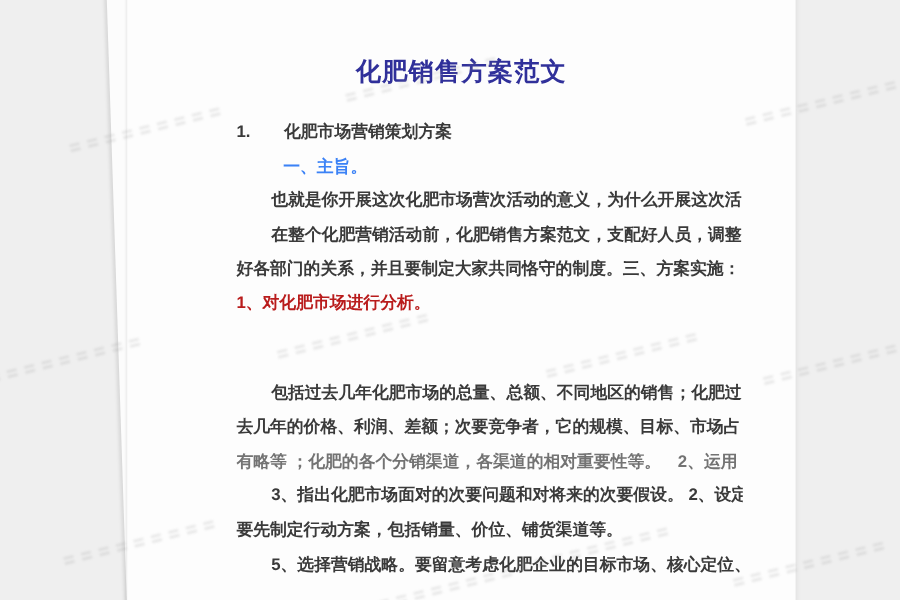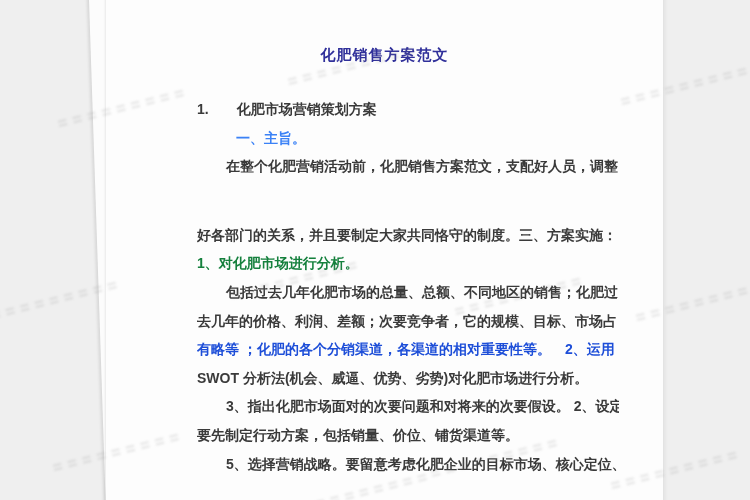--- a/index.html
+++ b/index.html
@@ -21,21 +21,21 @@
   
   .page{
     position:absolute;left:106px;top:-20px;width:557px;height:540px;
     background:#fdfdfd;
     box-shadow:-1px 0 2px rgba(0,0,0,0.08), 2px 0 4px rgba(0,0,0,0.06);
   }
 
   .title{
     position:absolute;top:66px;left:0;width:100%;
     text-align:center;
-    font-size:15px;font-weight:bold;letter-spacing:1px;
+    font-size:21px;font-weight:bold;letter-spacing:1px;
     margin:0;
   }
 
   .body-text{
     position:absolute;top:115px;left:91px;right:44px;
   }
   .line{
     height:28.6px;line-height:28.6px;
     font-size:14px;font-weight:bold;
     white-space:nowrap;overflow:hidden;
@@ -70,27 +70,27 @@
 
 <div class="stage">
 
   <div class="under-sheet"></div>
 
   <div class="page" style="background: rgb(253, 253, 253);">
     <h1 class="title" style="color: rgb(48, 48, 154);">化肥销售方案范文</h1>
     <div class="body-text" id="doc-body">
         <div class="line i0" style="color: rgb(58, 58, 58);">1.　　化肥市场营销策划方案</div>
         <div class="line i2" style="color: #3b82f6;">一、主旨。</div>
+        <div class="line i1" style="color: rgb(58, 58, 58);">也就是你开展这次化肥市场营次活动的意义，为什么开展这次活</div>
         <div class="line i1" style="color: rgb(58, 58, 58);">在整个化肥营销活动前，化肥销售方案范文，支配好人员，调整</div>
-        <div class="line i0" style="color: rgb(58, 58, 58); margin-top: 40px;">好各部门的关系，并且要制定大家共同恪守的制度。三、方案实施：</div>
-        <div class="line i0" style="color: #15803d;">1、对化肥市场进行分析。</div>
-        <div class="line i1" style="color: rgb(58, 58, 58);">包括过去几年化肥市场的总量、总额、不同地区的销售；化肥过</div>
+        <div class="line i0" style="color: rgb(58, 58, 58);">好各部门的关系，并且要制定大家共同恪守的制度。三、方案实施：</div>
+        <div class="line i0" style="color: #b91c1c;">1、对化肥市场进行分析。</div>
+        <div class="line i1" style="color: rgb(58, 58, 58); margin-top: 46px;">包括过去几年化肥市场的总量、总额、不同地区的销售；化肥过</div>
         <div class="line i0" style="color: rgb(58, 58, 58);">去几年的价格、利润、差额；次要竞争者，它的规模、目标、市场占</div>
-        <div class="line i0" style="color: #1d4ed8;">有略等 ；化肥的各个分销渠道，各渠道的相对重要性等。　2、运用</div>
-        <div class="line i0" style="color: rgb(58, 58, 58);">SWOT 分析法(机会、威逼、优势、劣势)对化肥市场进行分析。</div>
+        <div class="line i0" style="color: #737373;">有略等 ；化肥的各个分销渠道，各渠道的相对重要性等。　2、运用</div>
         <div class="line i1" style="color: rgb(58, 58, 58);">3、指出化肥市场面对的次要问题和对将来的次要假设。 2、设定</div>
         <div class="line i0" style="color: rgb(58, 58, 58);">要先制定行动方案，包括销量、价位、铺货渠道等。</div>
         <div class="line i1" style="color: rgb(58, 58, 58);">5、选择营销战略。要留意考虑化肥企业的目标市场、核心定位、</div>
       </div>
   </div>
 
   <span class="wm wm1">〓〓〓〓〓〓〓〓〓</span>
   <span class="wm wm2">〓〓〓〓〓〓〓〓〓</span>
   <span class="wm wm3">〓〓〓〓〓〓〓〓〓</span>
   <span class="wm wm4">〓〓〓〓〓〓〓〓〓</span>

